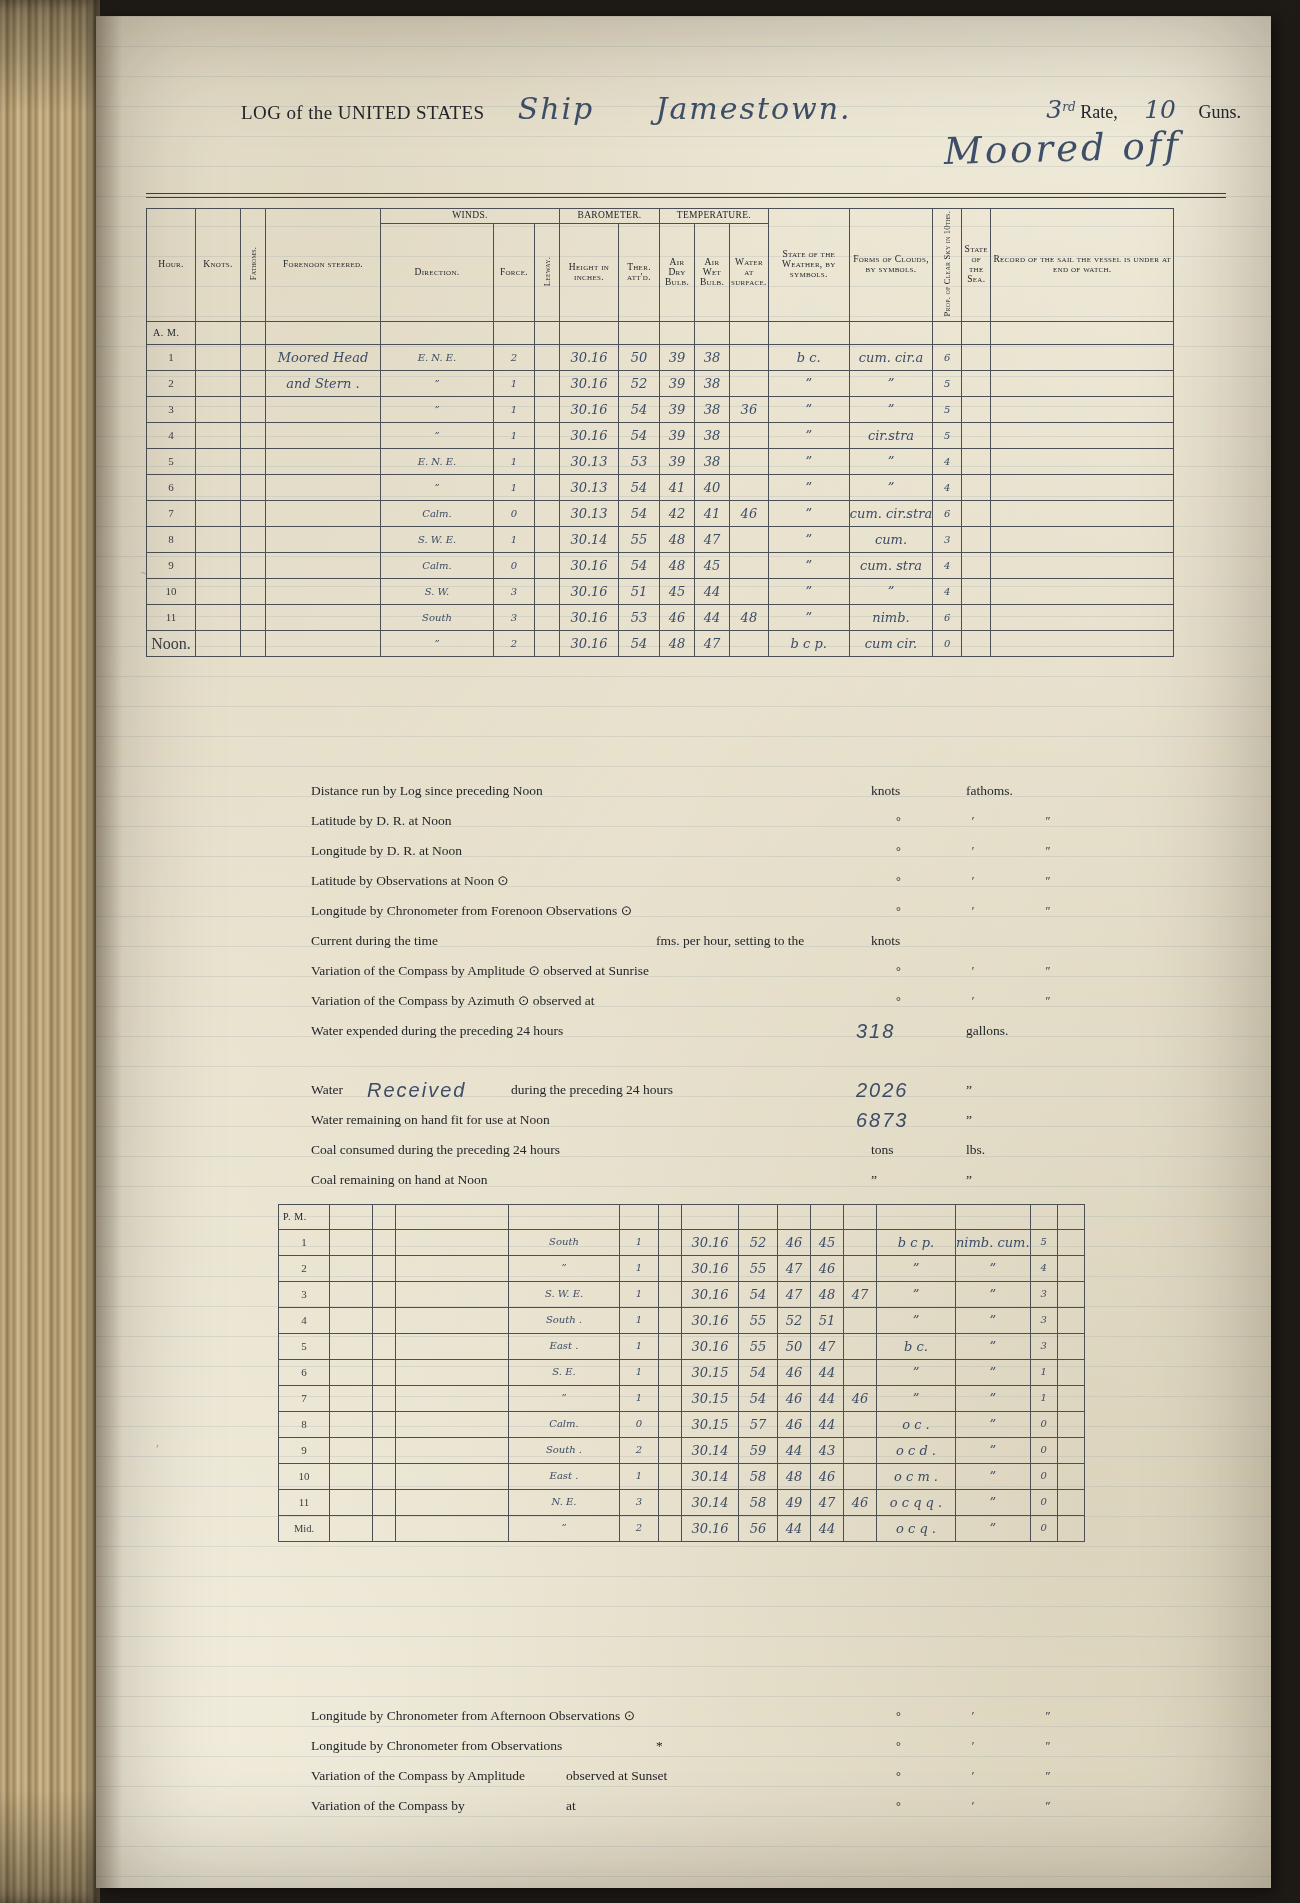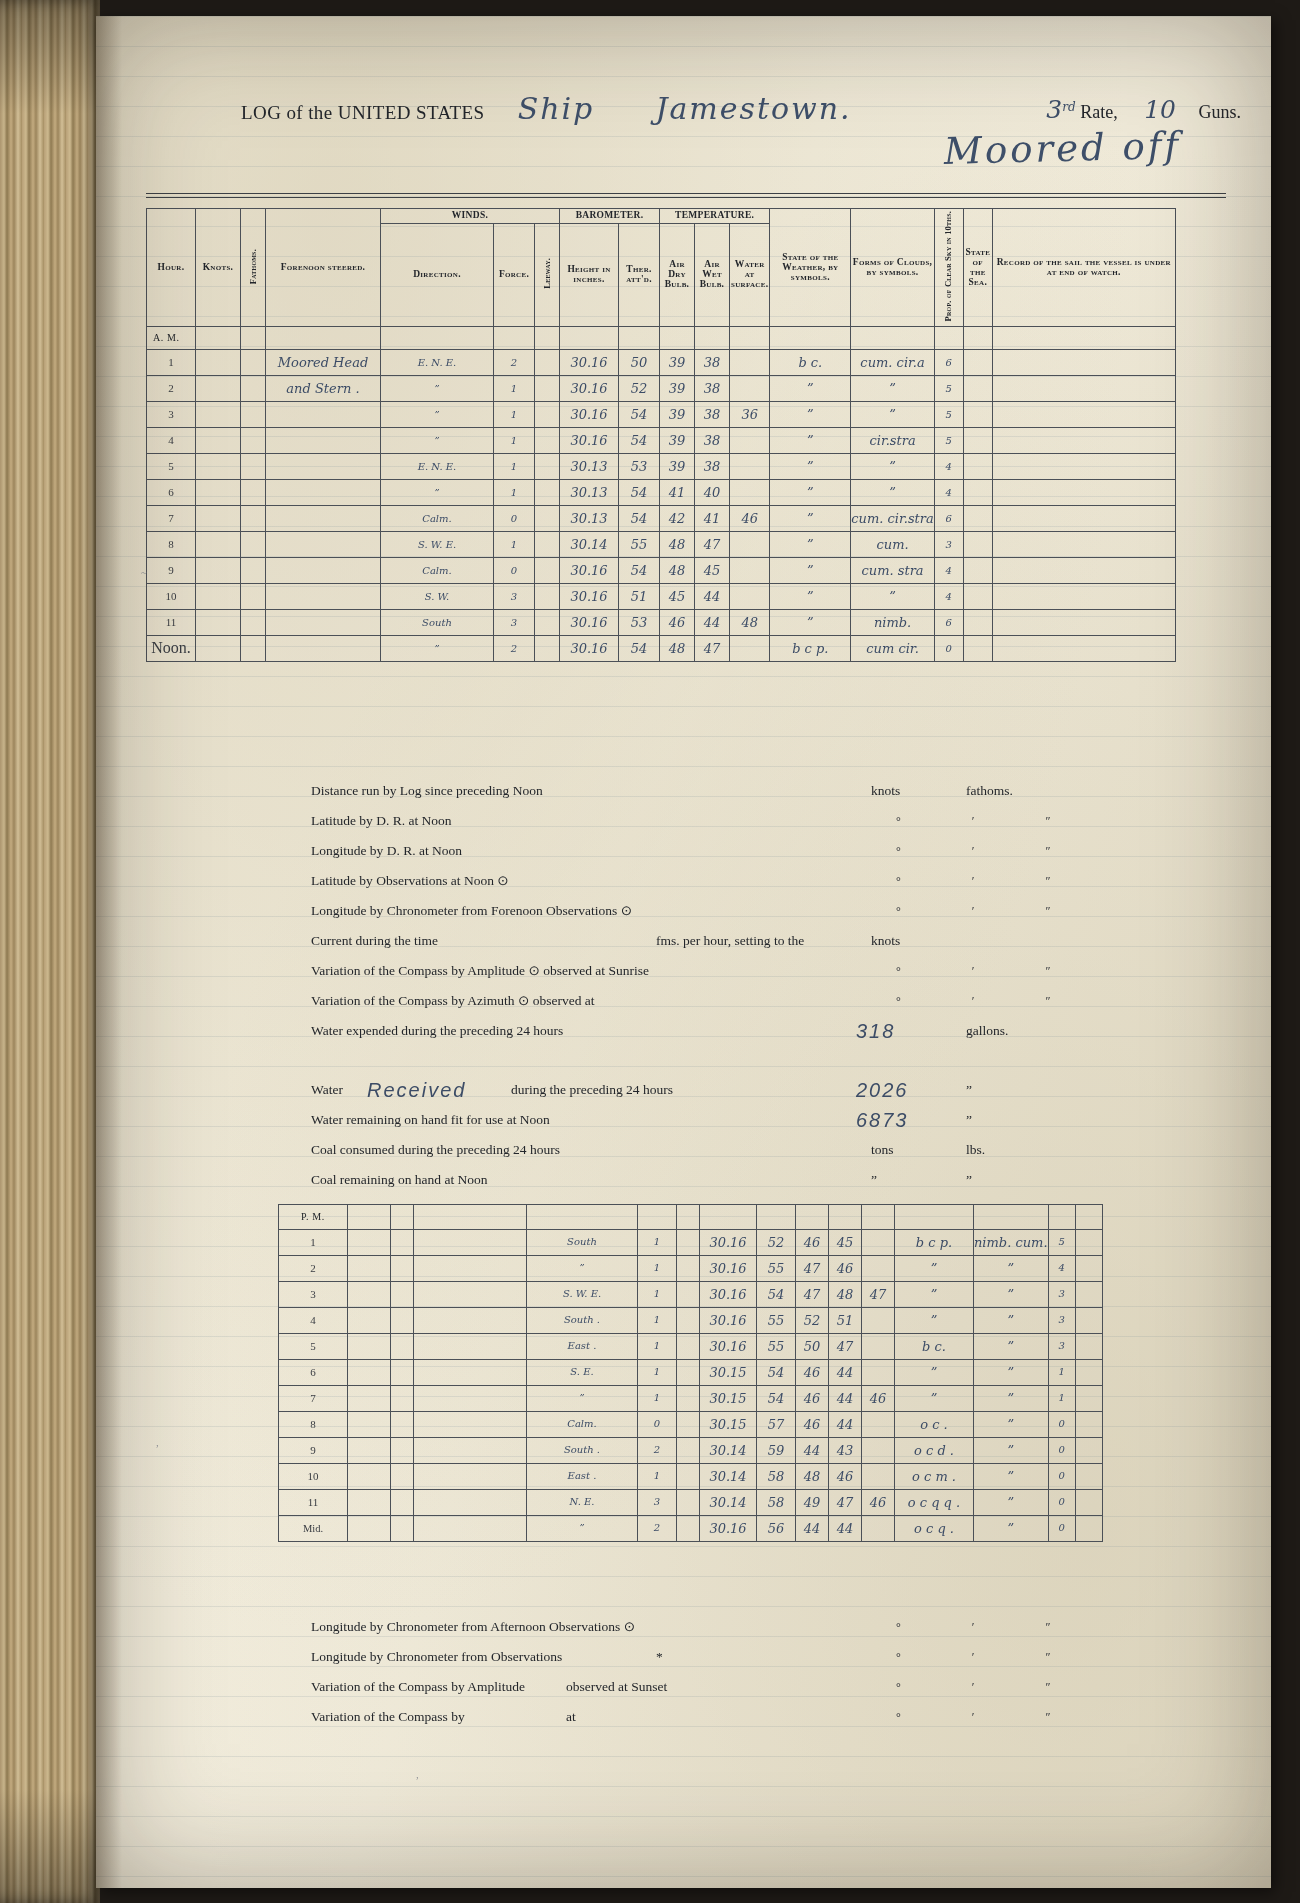--- a/index.html
+++ b/index.html
@@ -129,21 +129,21 @@
   }
   table.log th, table.log td {
     border: 1px solid #4b5057;
     padding: 0;
     text-align: center;
     vertical-align: middle;
     font-size: 10px;
     line-height: 1.05;
   }
   table.log thead th {
-    font-weight: bold;
+    font-weight: normal;
     font-variant: small-caps;
     letter-spacing: .3px;
     font-size: 9.5px;
     padding: 2px 1px;
   }
   .vert {
     writing-mode: vertical-rl;
     transform: rotate(180deg);
     white-space: nowrap;
     font-size: 8.5px;
@@ -586,21 +586,21 @@
         <div class="led-row" style="padding-left: 0px;">
           <span class="led-label">Coal remaining on hand at Noon</span>
           <span class="led-unit" style="left: 560px;">”</span>
           <span class="led-unit" style="left: 655px;">”</span>
         </div>
       </div>
 
     <table class="log" style="left:182px; top:1188px;">
       <tbody>
         <tr>
-          <td class="ampm c-hour" style="text-align:left;padding-left:22px;height:24px">P. M.</td>
+          <td class="ampm c-hour" style="text-align:left;padding-left:4px;height:24px">P. M.</td>
           <td class="c-knots"></td>
           <td class="c-fath"></td>
           <td class="c-course"></td>
           <td class="c-dir"></td>
           <td class="c-force"></td>
           <td class="c-lee"></td>
           <td class="c-height"></td>
           <td class="c-ther"></td>
           <td class="c-dry"></td>
           <td class="c-wet"></td>
@@ -822,21 +822,21 @@
             <td class="c-wet cell sm">44</td>
             <td class="c-water cell sm"></td>
             <td class="c-weather cell sm">o c q .</td>
             <td class="c-clouds cell sm">”</td>
             <td class="c-prop cell">0</td>
             <td class="c-state cell"></td>
           </tr>
         </tbody>
     </table>
 
-    <div id="bot-block" style="left:215px; top:1596px; width:890px;">
+    <div id="bot-block" style="left:215px; top:1685px; width:890px;">
         <div class="led-row" style="padding-left: 0px;">
           <span class="led-label">Longitude by Chronometer from Afternoon Observations ⊙</span>
           <span class="tick" style="left: 585px; letter-spacing: 34px;">° ′ ″</span>
         </div>
         <div class="led-row" style="padding-left: 6px;">
           <span class="led-label">Longitude by Chronometer from Observations</span>
           <span class="led-unit" style="left: 345px;">*</span>
           <span class="tick" style="left: 585px; letter-spacing: 34px;">° ′ ″</span>
         </div>
         <div class="led-row" style="padding-left: 0px;">

